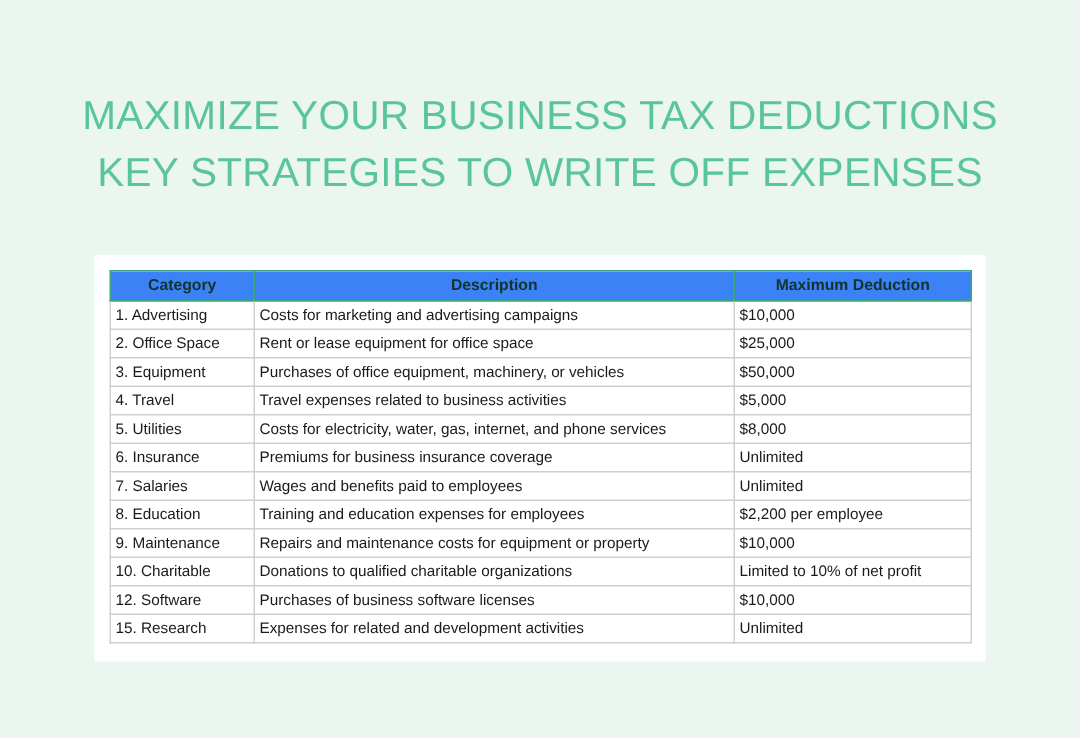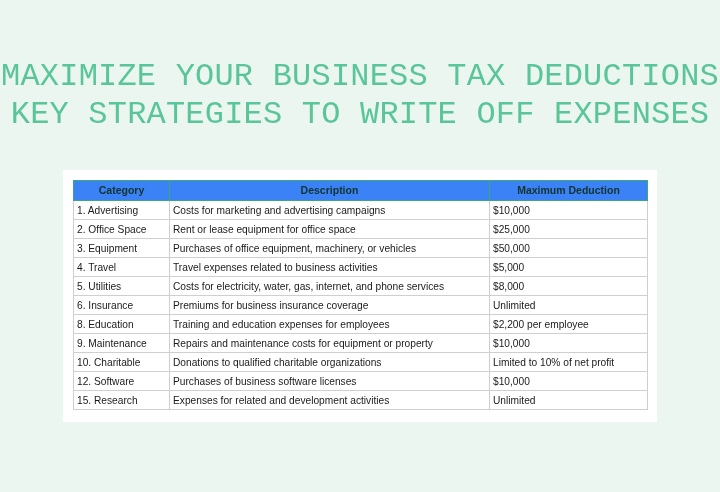--- a/index.html
+++ b/index.html
@@ -29,26 +29,26 @@
     background: #eaf6ef;
   }
   .title-block {
     position: absolute;
     left: 0;
     right: 0;
     top: 58px;
     text-align: center;
   }
   .title-line {
-    font-size: 32px;
+    font-size: 27px;
     letter-spacing: 0.2px;
     color: #5bc59a;
     font-weight: 400;
     line-height: 38px;
-    font-family: Liberation Mono, monospace;
+    font-family: Liberation Sans, sans-serif;
     text-align: center;
   }
   .table-card {
     position: absolute;
     left: 63px;
     top: 170px;
     width: 594px;
     background: #ffffff;
     padding: 10px 10px 12px 10px;
     box-sizing: border-box;
@@ -134,20 +134,25 @@
             <td>5. Utilities</td>
             <td>Costs for electricity, water, gas, internet, and phone services</td>
             <td>$8,000</td>
           </tr>
           <tr>
             <td>6. Insurance</td>
             <td>Premiums for business insurance coverage</td>
             <td>Unlimited</td>
           </tr>
           <tr>
+            <td>7. Salaries</td>
+            <td>Wages and benefits paid to employees</td>
+            <td>Unlimited</td>
+          </tr>
+          <tr>
             <td>8. Education</td>
             <td>Training and education expenses for employees</td>
             <td>$2,200 per employee</td>
           </tr>
           <tr>
             <td>9. Maintenance</td>
             <td>Repairs and maintenance costs for equipment or property</td>
             <td>$10,000</td>
           </tr>
           <tr>

